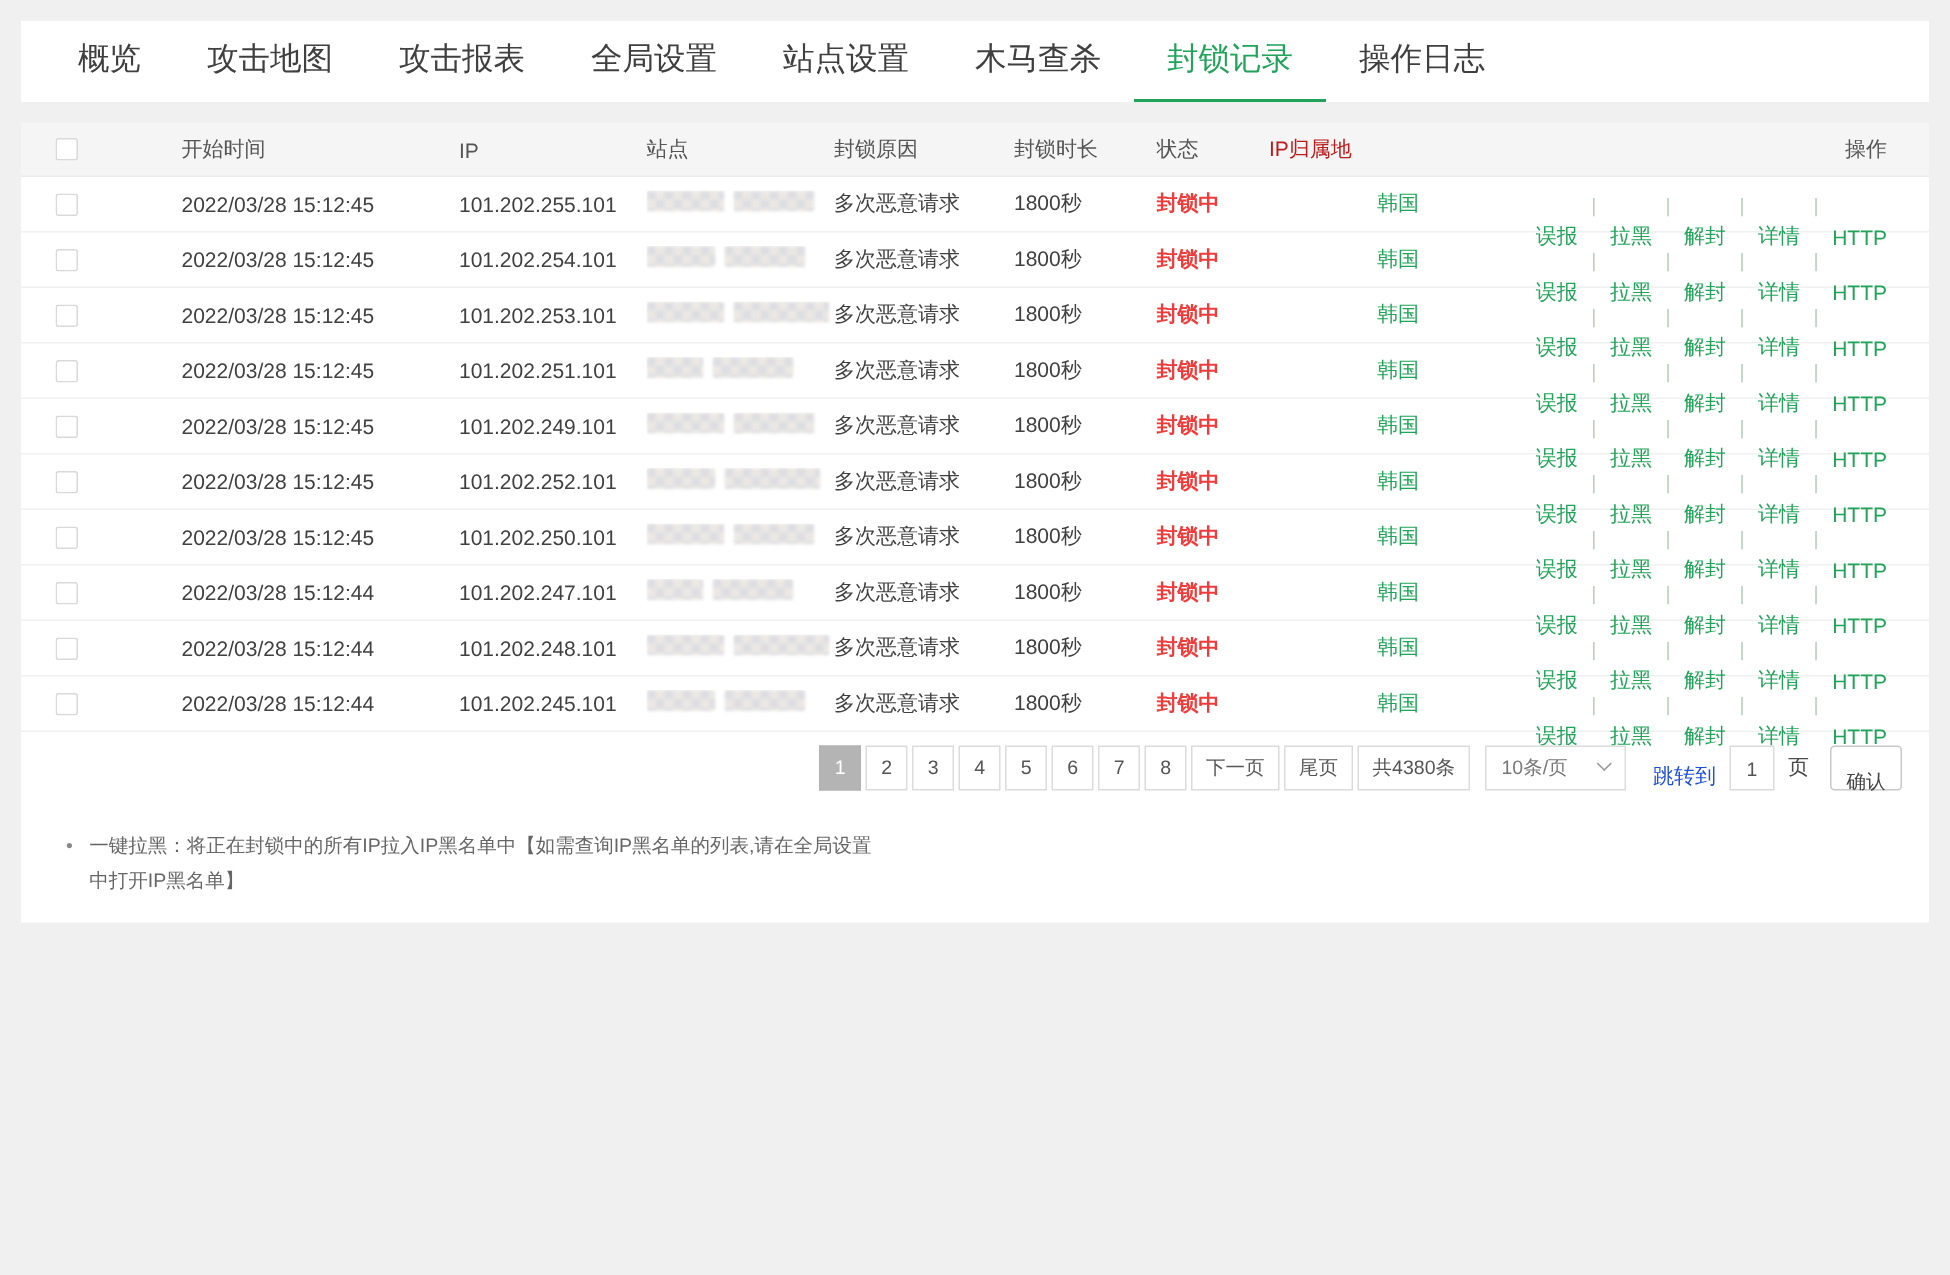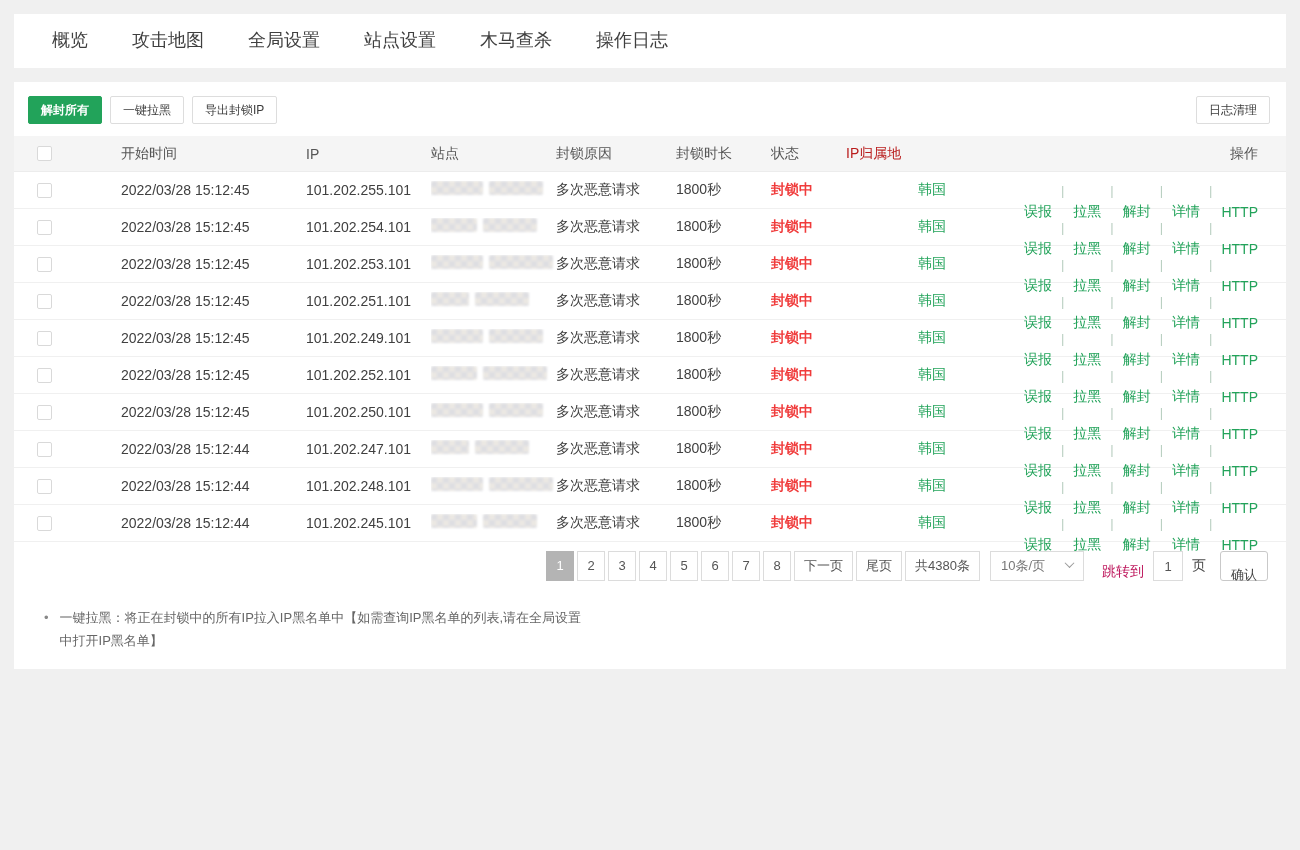--- a/index.html
+++ b/index.html
@@ -20,21 +20,21 @@
   
   .tabbar{
     margin:14px 14px 0 14px;
     background:#fff;
     height:54px;
     display:flex;
     align-items:stretch;
     padding-left:16px;
   }
   .tab{
-    font-size:18px;
+    font-size:21px;
     color:#3f3f3f;
     padding:0 22px;
     line-height:52px;
     border-bottom:2px solid transparent;
     cursor:pointer;
     white-space:nowrap;
   }
   .tab.active{
     color:var(--green);
     border-bottom-color:var(--green);
@@ -171,21 +171,21 @@
     color:#777;
     cursor:pointer;
   }
   .chev{
     width:7px;height:7px;
     border-right:1.5px solid #999;
     border-bottom:1.5px solid #999;
     transform:rotate(45deg) translate(-1px,-1px);
     margin-top:-3px;
   }
-  .jump-label{margin-left:18px;font-size:14px;color:#be185d;margin-top:12px;}
+  .jump-label{margin-left:18px;font-size:14px;color:#1d4ed8;margin-top:12px;}
   .jump-input{
     width:30px;height:30px;
     border:1px solid var(--border);
     text-align:center;
     font-size:13px;color:#555;
     margin-left:9px;
     font-family:inherit;
   }
   .page-unit{margin-left:9px;font-size:14px;color:#4a4a4a;}
   .confirm-btn{
@@ -210,35 +210,30 @@
   }
   .note .dot{margin-right:11px;color:#888;}
   .note .txt{max-width:528px;}
 </style>
 </head>
 <body>
 
 <nav class="tabbar">
     <div class="tab">概览</div>
     <div class="tab">攻击地图</div>
+    <div class="tab">攻击报表</div>
     <div class="tab">全局设置</div>
     <div class="tab">站点设置</div>
     <div class="tab">木马查杀</div>
+    <div class="tab active">封锁记录</div>
     <div class="tab">操作日志</div>
   </nav>
 
 <div class="card">
 
-  <div class="toolbar">
-    <button class="btn primary">解封所有</button>
-    <button class="btn">一键拉黑</button>
-    <button class="btn">导出封锁IP</button>
-    <span class="spacer"></span>
-    <button class="btn right">日志清理</button>
-  </div>
 
   <div class="table">
     <div class="tr thead">
       <div class="td c0">
           <span class="cb"></span>
         </div>
       <div class="td c1">开始时间</div>
       <div class="td c2">IP</div>
       <div class="td c3">站点</div>
       <div class="td c4">封锁原因</div>

